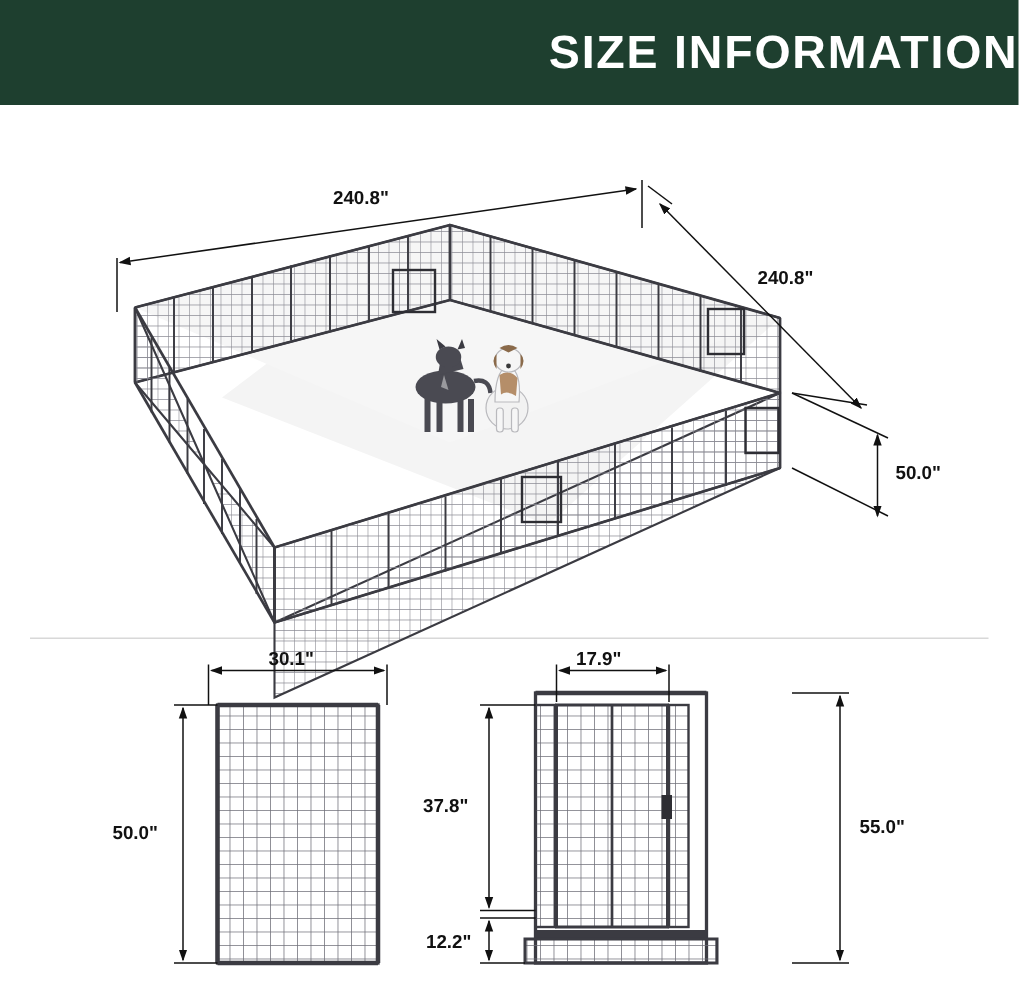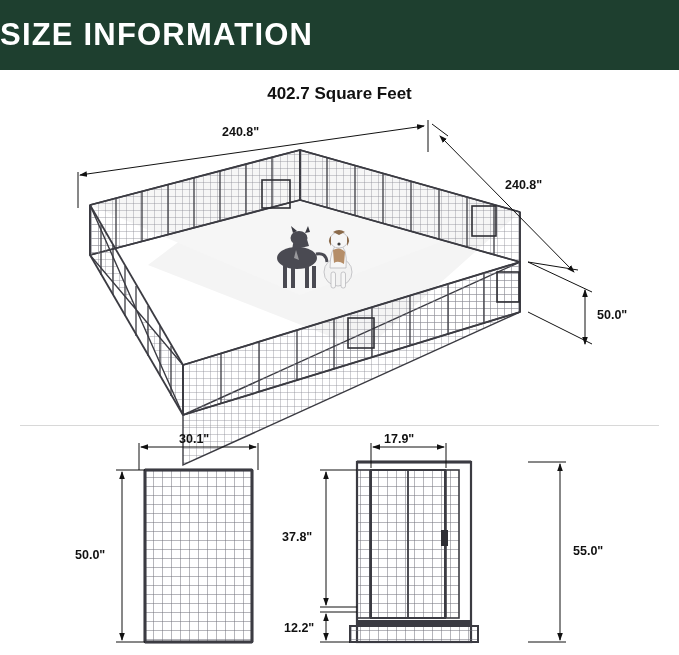--- a/index.html
+++ b/index.html
@@ -24,21 +24,21 @@
   
   .header {
     position: absolute;
     left: 0;
     top: 0;
     width: 679px;
     height: 70px;
     background: #1e3f2f;
     display: flex;
     align-items: center;
-    justify-content: flex-start;
+    justify-content: flex-end;
   }
   .header-title {
     color: #ffffff;
     font-size: 31px;
     font-weight: bold;
     letter-spacing: 1.2px;
     font-family: "Liberation Sans", sans-serif;
   }
   
   .subtitle {
@@ -80,21 +80,20 @@
 </style>
 </head>
 <body>
 
 <div class="page">
 
   <div class="header">
     <div class="header-title">SIZE INFORMATION</div>
   </div>
 
-  <div class="subtitle">402.7 Square Feet</div>
 
   <div class="divider"></div>
 
   <svg class="draw" viewBox="0 0 679 655">
     <defs>
 
       <pattern id="mesh" width="7" height="7" patternUnits="userSpaceOnUse">
         <path d="M0 0 H7 M0 0 V7" stroke="#8a8a93" stroke-width="0.8" fill="none"></path>
       </pattern>
       <pattern id="meshFine" width="9" height="9" patternUnits="userSpaceOnUse">

